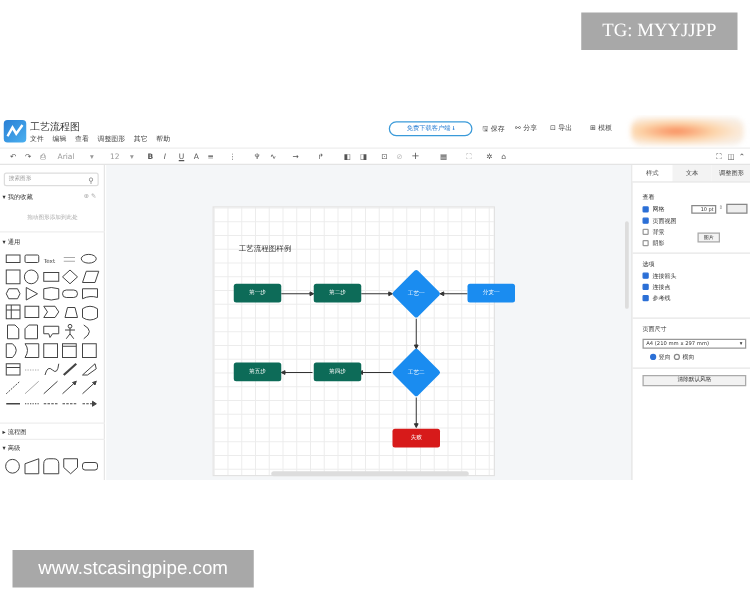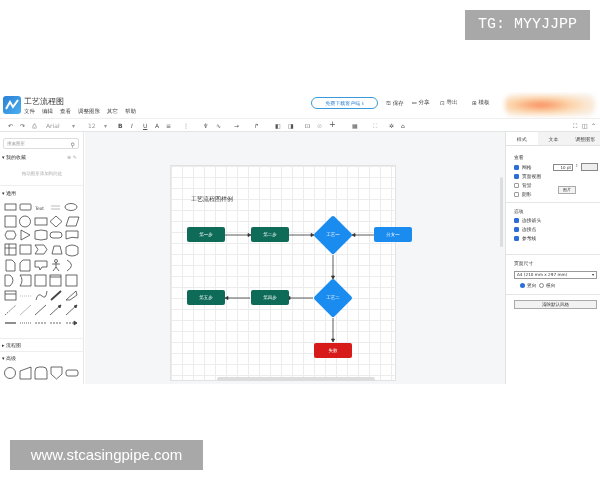--- a/index.html
+++ b/index.html
@@ -49,21 +49,21 @@
 .cb{position:absolute;left:8px;display:flex;align-items:center;gap:3px}
 .box{width:5px;height:5px;border:1px solid #999;border-radius:1px;background:#fff}
 .box.on{background:#2b6fd6;border-color:#2b6fd6}
 .pt{position:absolute;left:47px;top:32px;width:20px;height:7px;border:1px solid #888;font-size:4px;text-align:right;padding-right:1px;line-height:5px}
 .clr{position:absolute;left:75px;top:31px;width:17px;height:8px;border:1px solid #888;background:#eee}
 .imgbtn{position:absolute;left:52px;top:54px;width:18px;height:8px;border:1px solid #aaa;background:#f3f3f3;font-size:4px;text-align:center;line-height:6px}
 .sel{position:absolute;left:8px;top:139px;width:83px;height:8px;border:1px solid #999;font-size:4.2px;line-height:6px;padding-left:2px}
 .reset{position:absolute;left:8px;top:168px;width:83px;height:9px;border:1px solid #aaa;background:#f2f2f2;font-size:4.5px;text-align:center;line-height:7px}
 .rdiv{position:absolute;left:0;width:95px;height:1px;background:#e6e6e6}
 
-.wm-tg{position:absolute;left:465px;top:10px;width:125px;height:30px;background:#a8a8a8;color:#fff;font-size:15px;line-height:30px;text-align:center;font-family:Liberation Mono, monospace}
+.wm-tg{position:absolute;left:465px;top:10px;width:125px;height:30px;background:#a8a8a8;color:#fff;font-size:15px;line-height:30px;text-align:center;font-family:Liberation Serif, serif}
 .wm-url{position:absolute;left:10px;top:440px;width:193px;height:30px;background:#a8a8a8;color:#fff;font-size:15px;line-height:30px;text-align:center;font-family:"Liberation Sans",sans-serif}
 </style>
 </head>
 <body>
 
 <div id="app">
 
   <div class="hdr">
     <div class="logo">
       <svg width="14" height="12" viewBox="0 0 14 12">

